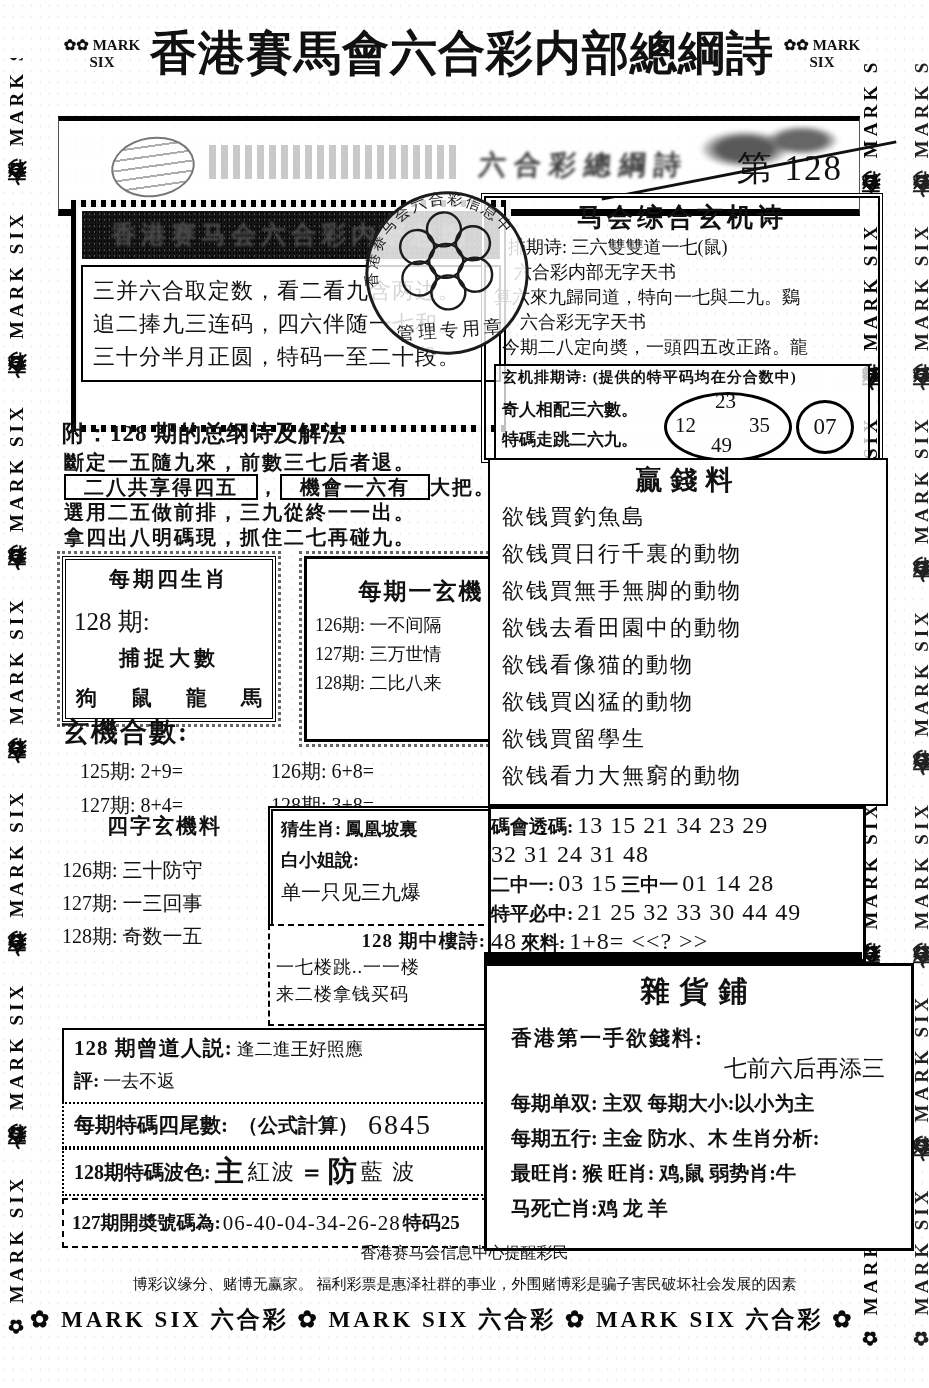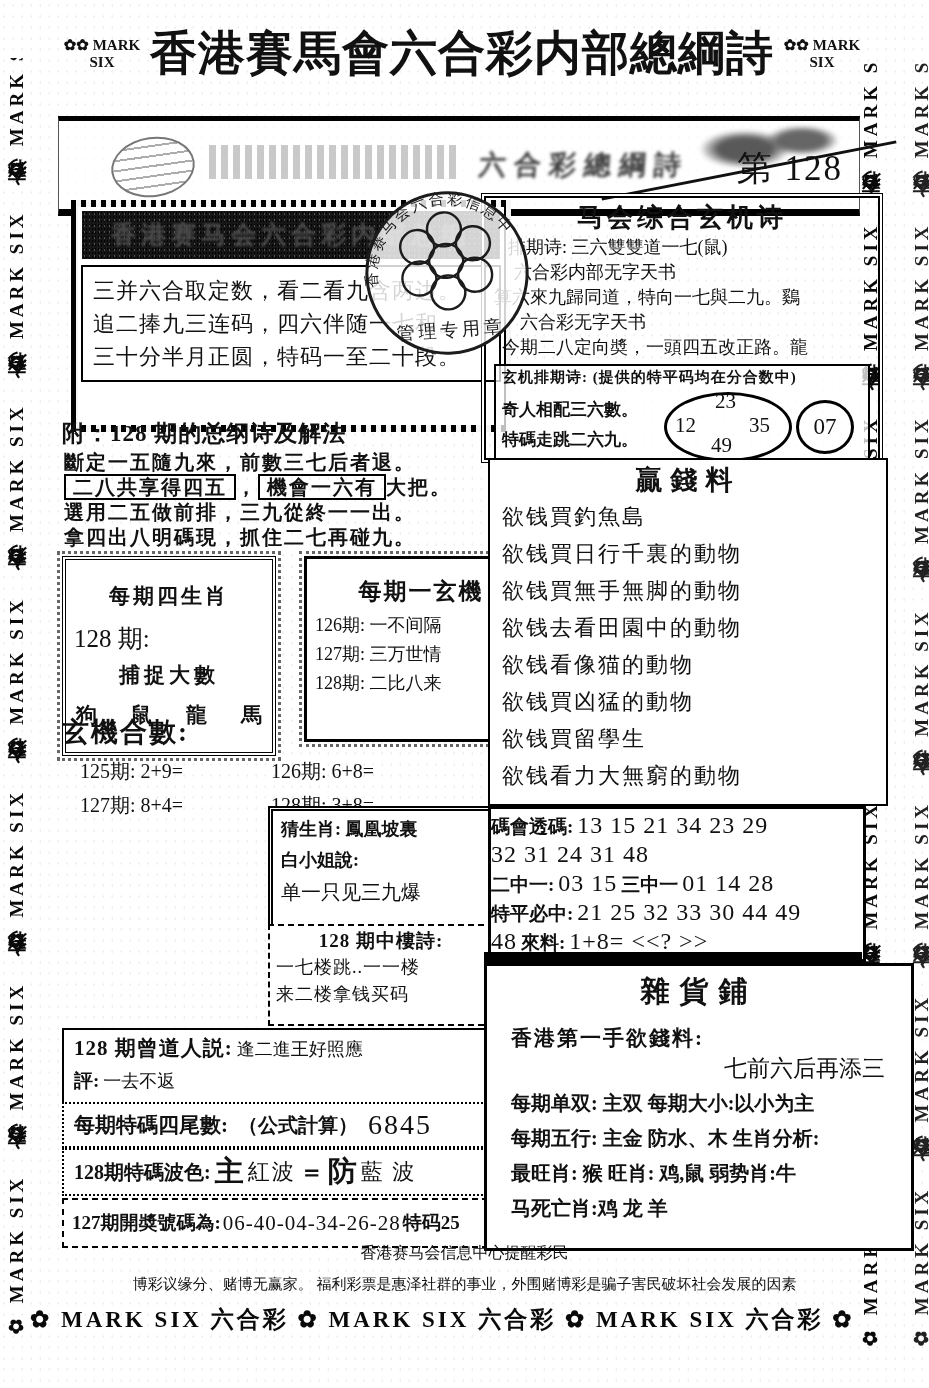--- a/index.html
+++ b/index.html
@@ -41,24 +41,24 @@
   
   .chain-box{left:71px;top:200px;width:420px;height:212px;border:7px solid transparent;
     border-image:repeating-linear-gradient(90deg,#000 0 5px,#f4f4f4 5px 10px) 7;background:#fff;padding:3px;}
   .banner{height:48px;margin:1px;background-color:#161616;background-image:
     radial-gradient(rgba(120,120,120,.6) 1px,transparent 1px),radial-gradient(#000 1px,transparent 1px);
     background-size:5px 6px,3px 4px;text-align:center;}
   .banner span{font-size:25px;font-weight:bold;letter-spacing:5px;color:#4c4c4c;line-height:48px;filter:blur(1.1px);}
   .intro-poem{border:2px solid #000;margin-top:6px;padding:7px 10px;font-size:22px;line-height:33px;letter-spacing:1px;}
   .note-line{left:62px;top:418px;width:420px;font-size:23px;font-weight:bold;letter-spacing:1px;}
   .main-poem{left:64px;top:450px;width:418px;font-size:20px;line-height:25px;font-weight:bold;letter-spacing:2px;white-space:nowrap;}
-  .boxed{border:2px solid #000;padding:0 7px;}
+  .boxed{border:2px solid #000;padding:0 18px;}
   
   .zodiac-box{left:62px;top:556px;width:190px;height:148px;border:4px double #000;outline:3px dotted #666;
-    outline-offset:2px;padding:22px 8px;background:#fff;}
+    outline-offset:2px;padding:5px 8px;background:#fff;}
   .zodiac-box .t{font-size:21px;font-weight:bold;text-align:center;letter-spacing:3px;}
   .zodiac-box .p{font-size:25px;margin-top:12px;}
   .zodiac-box .h{font-size:21px;font-weight:bold;text-align:center;letter-spacing:4px;margin-top:6px;}
   .animals{display:flex;justify-content:space-between;font-size:21px;font-weight:bold;margin-top:12px;padding:0 2px;}
   .oxj-box{left:260px;top:556px;width:212px;height:146px;border:3px solid #000;outline:3px dotted #666;
     outline-offset:2px;padding:17px 8px;background:#fff;margin-left:44px;}
   .oxj-box .t{font-size:23px;font-weight:bold;text-align:center;letter-spacing:2px;margin-bottom:4px;}
   .oxj-box div.l{font-size:18px;line-height:29px;}
   
   .heshu{left:62px;top:714px;width:418px;}
@@ -66,21 +66,21 @@
   .heshu .grid{display:grid;grid-template-columns:1fr 1fr;font-size:20px;row-gap:7px;margin-top:8px;padding:0 18px;}
   
   .four-char{left:62px;top:812px;width:205px;}
   .four-char .t{font-size:21px;font-weight:bold;text-align:center;letter-spacing:2px;}
   .four-char .l{font-size:20px;line-height:33px;}
   .four-char .body{margin-top:14px;}
   .guess-box{left:268px;top:806px;width:210px;height:112px;border:5px double #000;padding:3px 8px;background:#fff;}
   .guess-box .b{font-size:18px;font-weight:bold;line-height:31px;}
   .guess-box .s{font-size:20px;line-height:32px;}
   .mid-box{left:268px;top:924px;width:210px;height:94px;border:2px dashed #000;padding:2px 6px;background:#fff;}
-  .mid-box .t{font-size:19px;font-weight:bold;text-align:center;letter-spacing:1px;}
+  .mid-box .t{font-size:19px;font-weight:bold;text-align:right;letter-spacing:1px;}
   .mid-box .l{font-size:18px;line-height:27px;letter-spacing:1px;}
   
   .zengdao-box{left:62px;top:1028px;width:416px;height:68px;border:2px solid #000;padding:4px 10px;background:#fff;}
   .zengdao-box .r1 b{font-size:21px;letter-spacing:1px;}
   .zengdao-box .r1 span{font-size:18px;}
   .zengdao-box .r2{margin-top:6px;}
   .zengdao-box .r2 b{font-size:19px;}
   .zengdao-box .r2 span{font-size:18px;}
   .tail-box{left:62px;top:1102px;width:416px;height:42px;border:2px dotted #000;display:flex;align-items:center;
     gap:10px;padding:0 10px;background:#fff;}
@@ -213,20 +213,28 @@
   <div class="abs heshu">
     <div class="t">玄機合數:</div>
     <div class="grid">
       <span>125期: 2+9=</span>
       <span>126期: 6+8=</span>
       <span>127期: 8+4=</span>
       <span>128期: 3+8=</span>
     </div>
   </div>
 
+  <div class="abs four-char">
+    <div class="t">四字玄機料</div>
+    <div class="body">
+      <div class="l">126期: 三十防守</div>
+      <div class="l">127期: 一三回事</div>
+      <div class="l">128期: 奇数一五</div>
+    </div>
+  </div>
 
   <div class="abs guess-box">
     <div class="b">猜生肖: 鳳凰坡裏</div>
     <div class="b">白小姐說:</div>
     <div class="s">单一只见三九爆</div>
   </div>
 
   <div class="abs mid-box">
     <div class="t">128 期中樓詩:</div>
     <div class="l">一七楼跳..一一楼</div>

